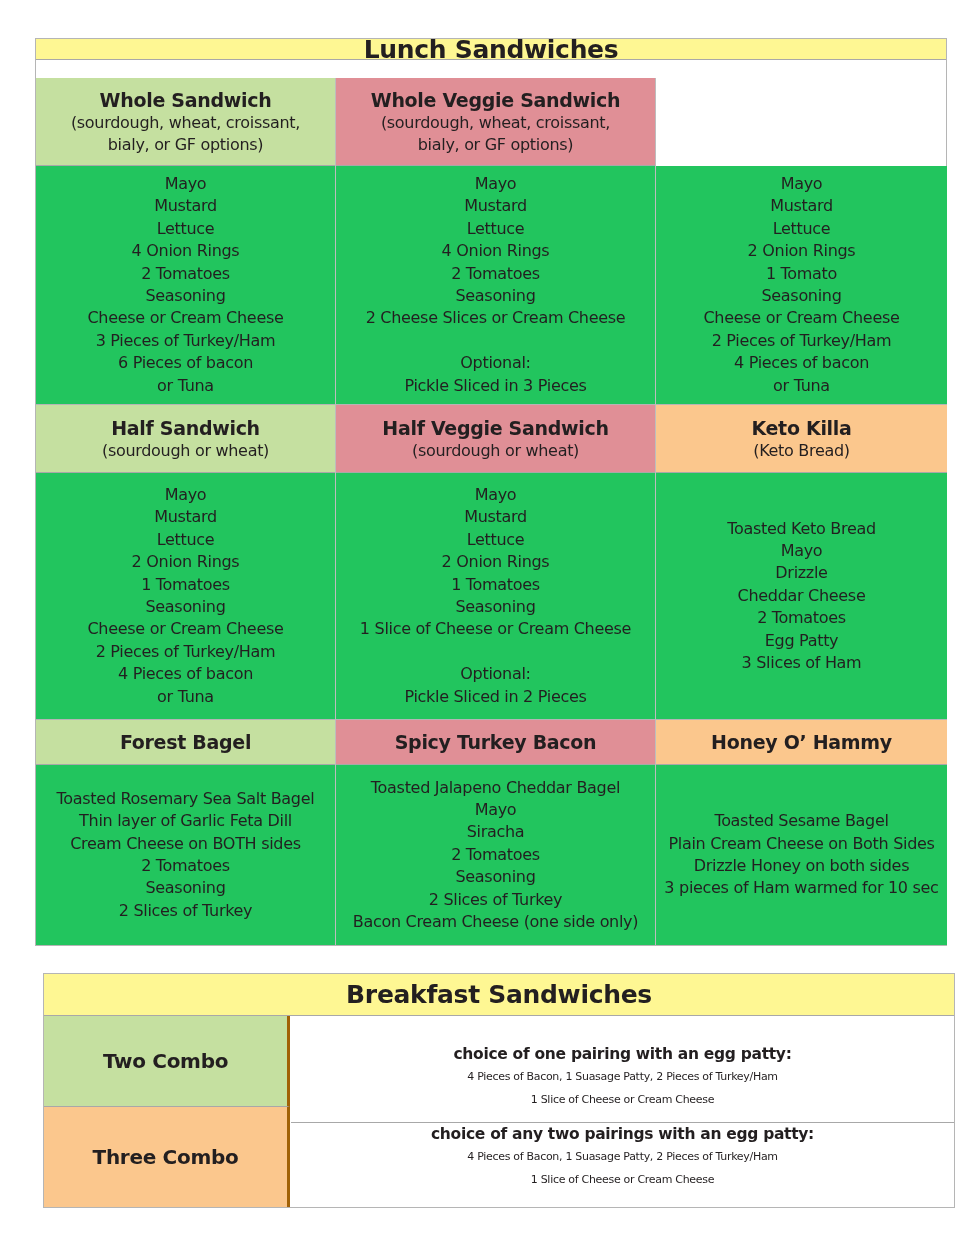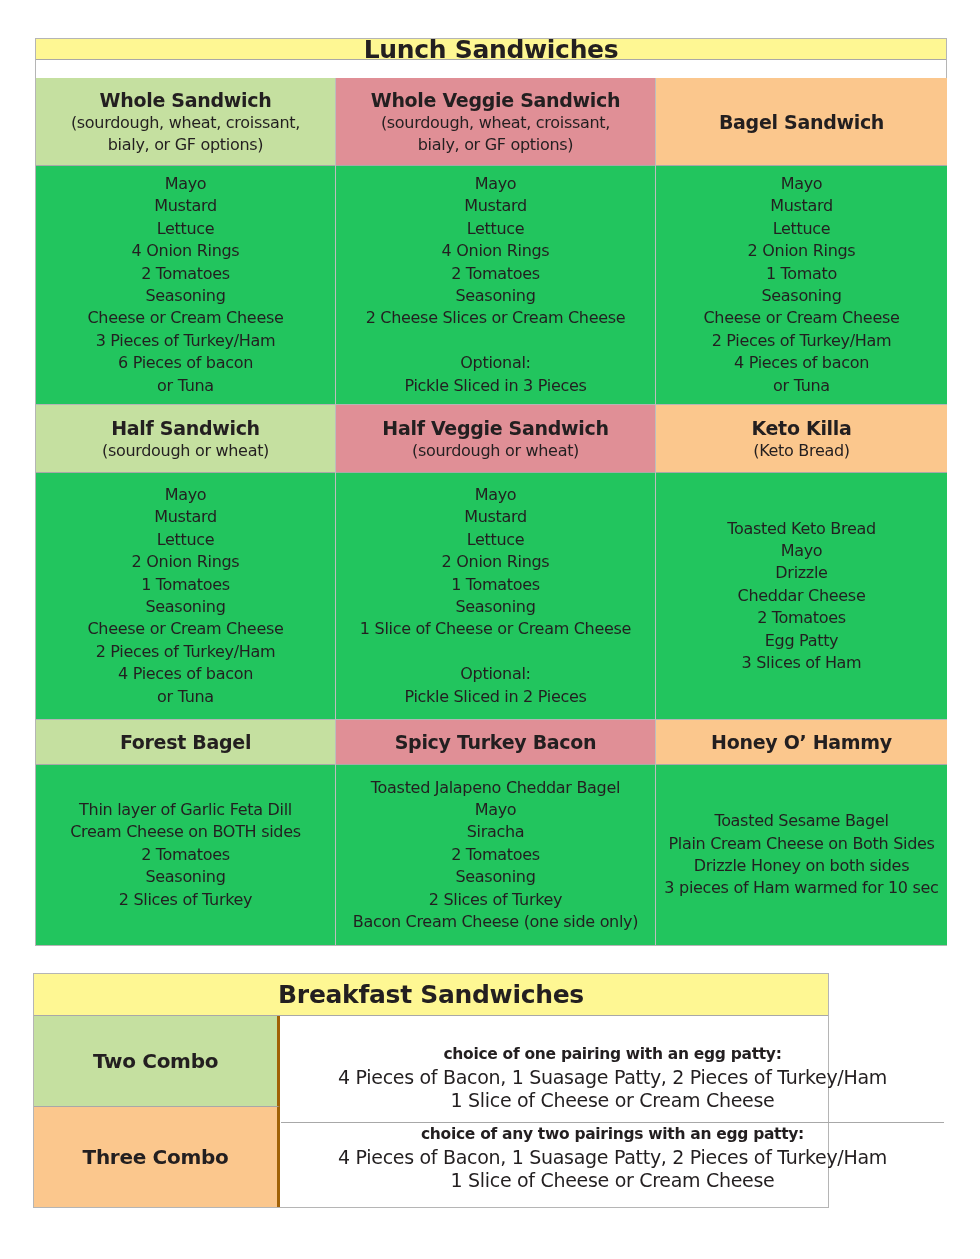--- a/index.html
+++ b/index.html
@@ -28,63 +28,60 @@
   .orange { background: #fbc78d; }
   .body { background: #22c55e; border-bottom: 1px solid #b5b5b5; }
   .body .line { font-size: 16px; line-height: 22.4px; letter-spacing: -0.3px; white-space: nowrap; min-height: 22.4px; }
   .vline { position: absolute; top: 39px; bottom: 0; width: 1px; background: #bdbdbd; }
 
   .c0 { left: 0; width: 299px; }
   .c1 { left: 300px; width: 319px; }
   .c2 { left: 620px; width: 291px; }
 
   .breakfast {
-    position: absolute; left: 33px; top: 973px; width: 796px; height: 235px;
+    position: absolute; left: 43px; top: 973px; width: 912px; height: 235px;
     border: 1px solid #b5b5b5;
     padding-left: 32px;
   }
   .breakfast .title {
     position: absolute; left: 0; top: 0; width: 100%; height: 42px;
     background: #fef793; border-bottom: 1px solid #a8a8a8;
     display: flex; align-items: center; justify-content: center;
     font-weight: bold; font-size: 25px; letter-spacing: -0.3px;
   }
   .combo-name {
     position: absolute; left: 0; width: 246px; display: flex;
     align-items: center; justify-content: center;
     font-weight: bold; font-size: 20px; letter-spacing: -0.3px;
     border-right: 3px solid #a16207;
   }
   .combo-desc {
     position: absolute; left: 247px; width: 663px; display: flex; flex-direction: column;
     align-items: center; justify-content: center; text-align: center;
   }
   .combo-desc .lead { font-weight: bold; font-size: 15.5px; line-height: 23px; letter-spacing: -0.3px; }
-  .combo-desc .line { font-size: 19px; line-height: 22.4px; letter-spacing: -0.3px; }
+  .combo-desc .line { font-size: 11px; line-height: 22.4px; letter-spacing: -0.3px; }
   .row-sep { border-bottom: 1px solid #a8a8a8; }
 </style>
 </head>
 <body>
 
 <div class="lunch">
   <div class="title">Lunch Sandwiches</div>
 
   <div class="cell hdr green c0" style="top:39px;height:88px;">
     <div class="name">Whole Sandwich</div>
     <div class="sub">(sourdough, wheat, croissant,</div>
     <div class="sub">bialy, or GF options)</div>
   </div>
   <div class="cell hdr red c1" style="top:39px;height:88px;">
     <div class="name">Whole Veggie Sandwich</div>
     <div class="sub">(sourdough, wheat, croissant,</div>
     <div class="sub">bialy, or GF options)</div>
   </div>
-  <div class="cell hdr orange c2" style="top:39px;height:88px;">
-    <div class="name">Bagel Sandwich</div>
-  </div>
 
   <div class="cell body c0" style="top:127px;height:239px;">
       <div class="line">Mayo</div>
       <div class="line">Mustard</div>
       <div class="line">Lettuce</div>
       <div class="line">4 Onion Rings</div>
       <div class="line">2 Tomatoes</div>
       <div class="line">Seasoning</div>
       <div class="line">Cheese or Cream Cheese</div>
       <div class="line">3 Pieces of Turkey/Ham</div>
@@ -167,20 +164,21 @@
     <div class="name">Forest Bagel</div>
   </div>
   <div class="cell hdr red c1" style="top:681px;height:45px;">
     <div class="name">Spicy Turkey Bacon</div>
   </div>
   <div class="cell hdr orange c2" style="top:681px;height:45px;">
     <div class="name">Honey O’ Hammy</div>
   </div>
 
   <div class="cell body c0" style="top:726px;height:180px;border-bottom:none;">
+      <div class="line">Toasted Rosemary Sea Salt Bagel</div>
       <div class="line">Thin layer of Garlic Feta Dill</div>
       <div class="line">Cream Cheese on BOTH sides</div>
       <div class="line">2 Tomatoes</div>
       <div class="line">Seasoning</div>
       <div class="line">2 Slices of Turkey</div>
     </div>
   <div class="cell body c1" style="top:726px;height:180px;border-bottom:none;">
       <div class="line">Toasted Jalapeno Cheddar Bagel</div>
       <div class="line">Mayo</div>
       <div class="line">Siracha</div>

